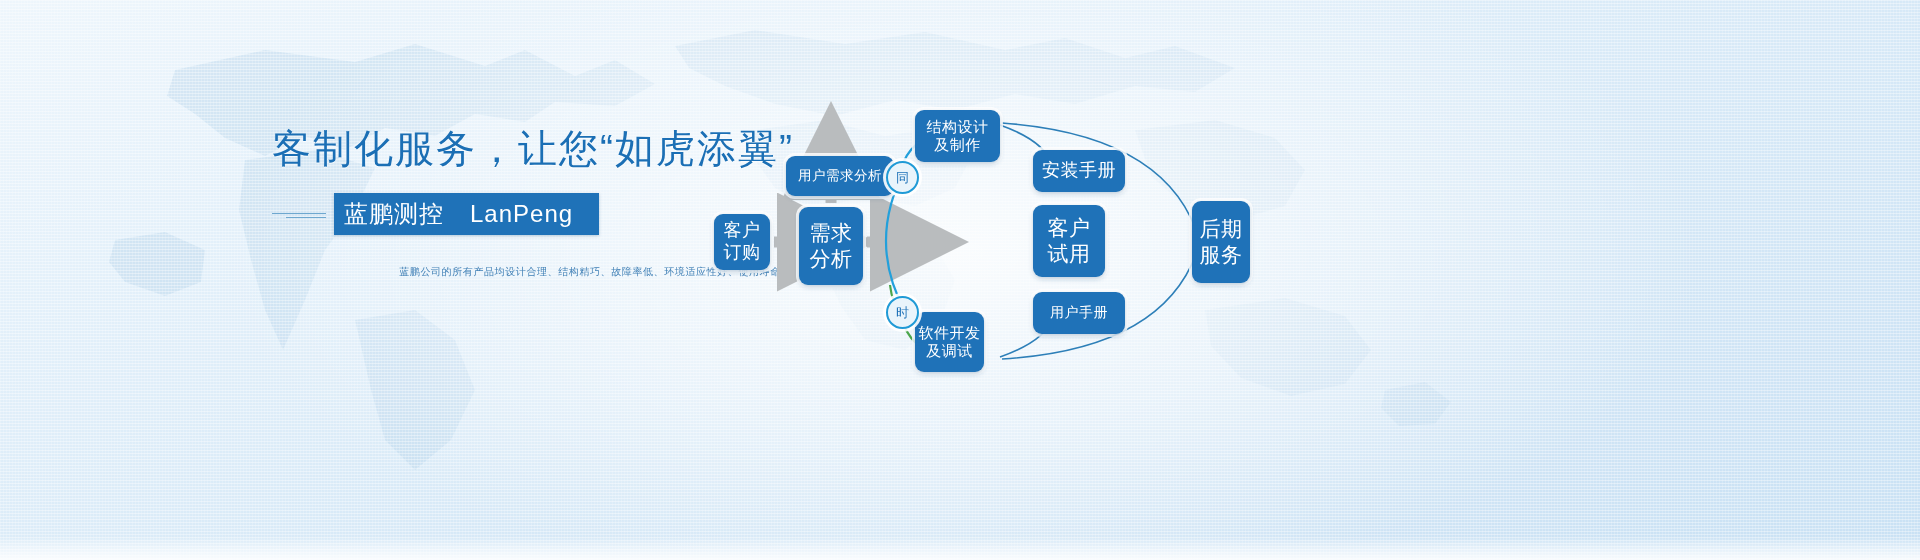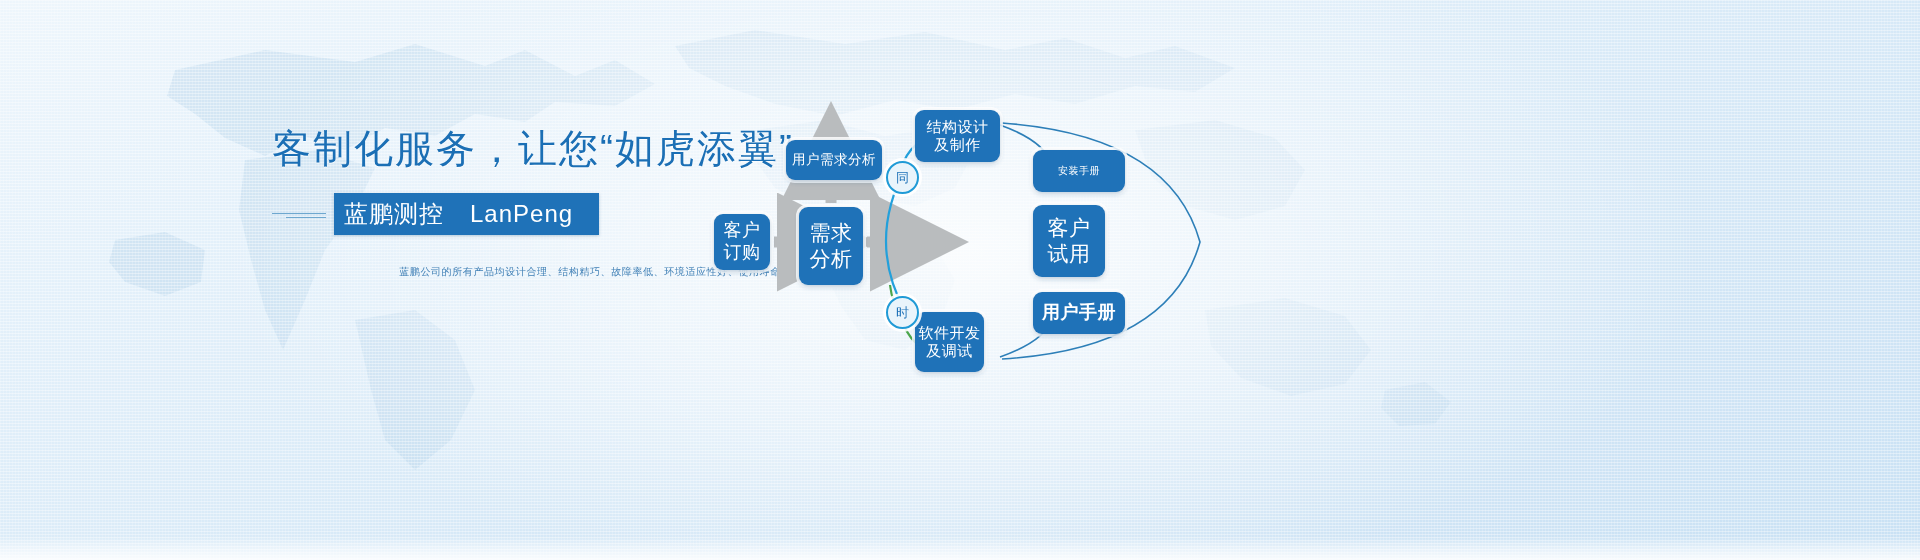--- a/index.html
+++ b/index.html
@@ -146,28 +146,28 @@
     text-align: center;
     line-height: 1.22;
     letter-spacing: .5px;
     box-sizing: border-box;
   }
   .node.small  { font-size: 13px; }
   .node.medium { font-size: 15px; }
   .node.big    { font-size: 21px; }
 
   
-  #n-user-demand  { left: 86px;  top: 45px;  width: 96px;  height: 40px; font-size: 13.5px; }
+  #n-user-demand  { left: 86px;  top: 61px;  width: 108px;  height: 40px; font-size: 13.5px; }
   #n-order        { left: 14px;  top: 119px; width: 56px;  height: 56px; font-size: 18px;  }
   #n-analysis     { left: 99px;  top: 112px; width: 64px;  height: 78px; font-size: 21px;  }
   #n-struct       { left: 215px; top: 15px;  width: 85px;  height: 52px; font-size: 15px;  }
   #n-software     { left: 215px; top: 217px; width: 69px;  height: 60px; font-size: 15px;  }
-  #n-install      { left: 333px; top: 55px;  width: 92px;  height: 42px; font-size: 10px;  }
+  #n-install      { left: 333px; top: 55px;  width: 92px;  height: 42px; font-size: 18px;  }
   #n-trial        { left: 333px; top: 110px; width: 72px;  height: 72px; font-size: 21px;  }
-  #n-manual       { left: 333px; top: 197px; width: 92px;  height: 42px; font-size: 18px; font-weight: bold;  }
+  #n-manual       { left: 333px; top: 197px; width: 92px;  height: 42px; font-size: 14px;  }
   #n-after        { left: 492px; top: 106px; width: 58px;  height: 82px; font-size: 21px;  }
 
   
   .ring {
     position: absolute;
     width: 29px; height: 29px;
     border-radius: 50%;
     background: #e9f4fb;
     border: 2px solid #1f9ad6;
     box-shadow: 0 0 0 3px rgba(255,255,255,.9);
@@ -297,19 +297,25 @@
 
     <div class="node big" id="n-trial">
       <div>
         <div>客户</div>
         <div>试用</div>
       </div>
     </div>
 
     <div class="node medium" id="n-manual">用户手册</div>
 
+    <div class="node big" id="n-after">
+      <div>
+        <div>后期</div>
+        <div>服务</div>
+      </div>
+    </div>
 
     <div class="ring" id="ring-tong">同</div>
     <div class="ring" id="ring-shi">时</div>
   </div>
 
   <div class="bottom-strip"></div>
 </div>
 
 </body></html>

